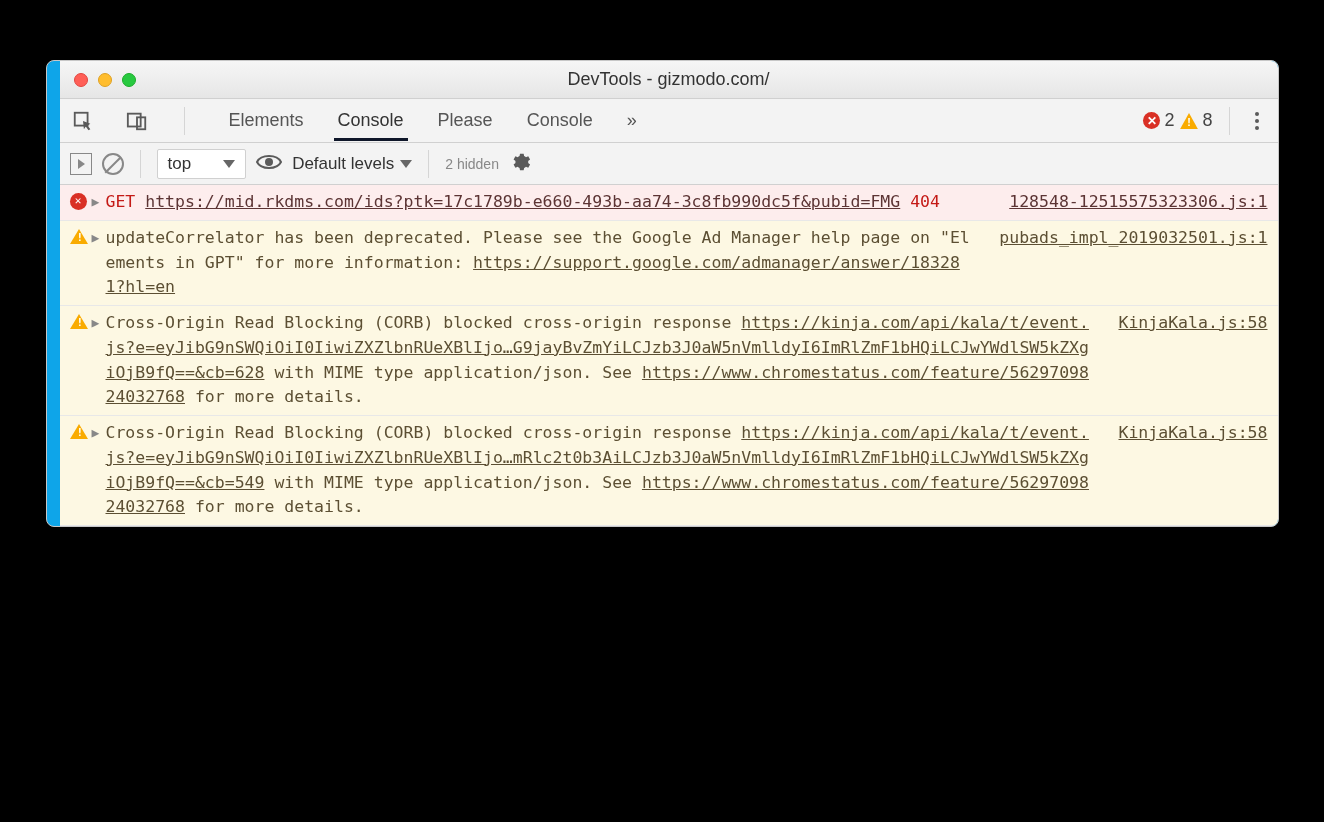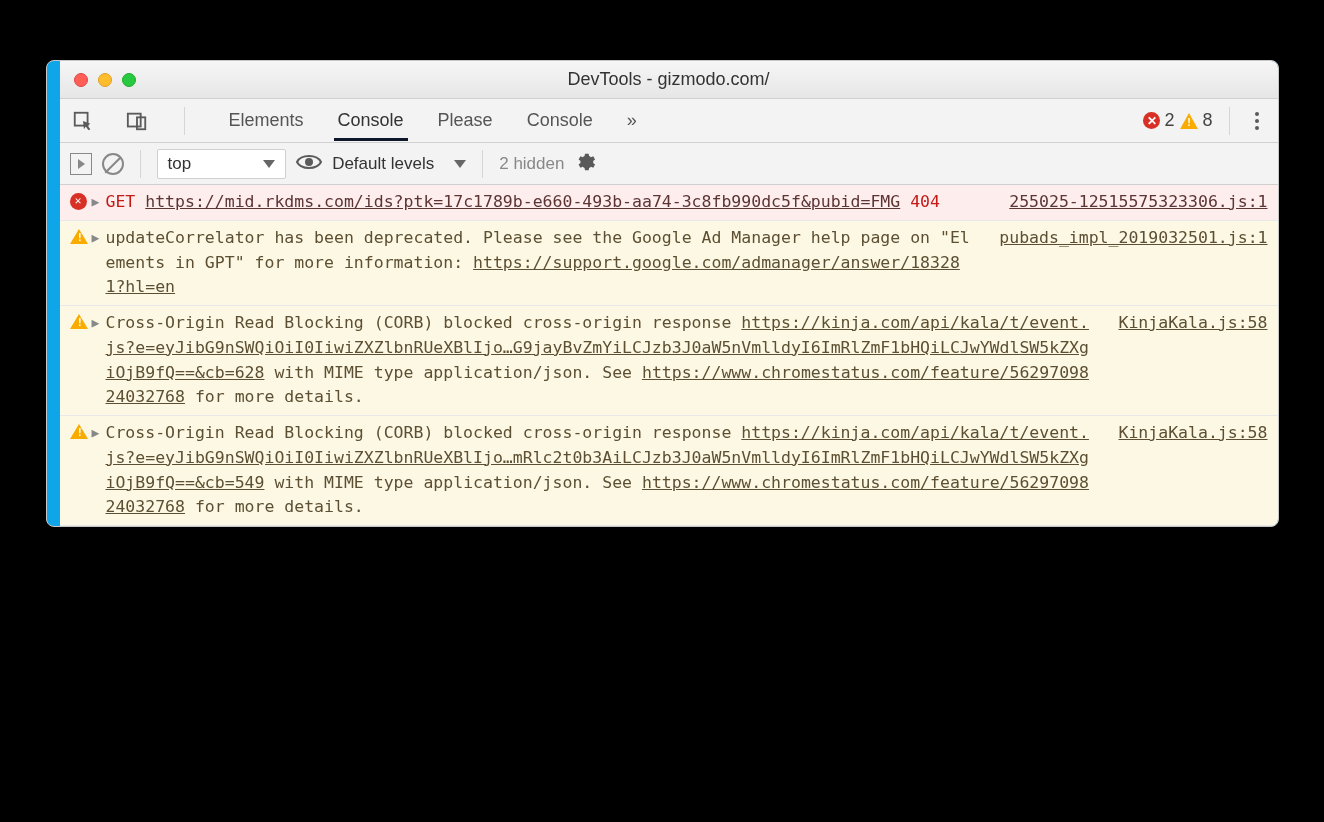--- a/index.html
+++ b/index.html
@@ -75,35 +75,35 @@
       border-bottom: 1px solid #d0d0d0;
       background: #f3f3f3;
       padding: 0 10px;
       gap: 10px;
     }
     .play-icon { width:22px; height:22px; border:1.5px solid #888; display:flex; align-items:center; justify-content:center; cursor:pointer; }
     .play-icon::after { content:''; border-left:7px solid #888; border-top:5px solid transparent; border-bottom:5px solid transparent; margin-left:2px; }
     .clear-icon { width:22px; height:22px; border:2px solid #888; border-radius:50%; position:relative; cursor:pointer; }
     .clear-icon::after { content:''; position:absolute; width:22px; height:2px; background:#888; transform:rotate(-45deg); top:9px; left:-2px; }
     .context-select {
-      display:flex; align-items:center; gap:72px;
+      display:flex; align-items:center; gap:32px;
       border:1px solid #d0d0d0; background:#fff; padding:4px 10px;
       font-size:17px; color:#333; cursor:pointer; border-radius:2px;
     }
     .chev-down { width:0; height:0; border-left:6px solid transparent; border-right:6px solid transparent; border-top:8px solid #666; }
     .eye-icon { color:#5a5a5a; cursor:pointer; }
     .filter-input {
       border:1px solid #d0d0d0; background:#fff; font-size:17px;
       padding:4px 10px; color:#333; width:170px;
     }
     .levels {
-      display:flex; align-items:center; gap:20px;
+      display:flex; align-items:center; gap:6px;
       font-size:17px; color:#333; cursor:pointer;
     }
-    .hidden-count { font-size:17px; color:#888; }
+    .hidden-count { font-size:14px; color:#888; }
     .gear-icon { cursor:pointer; }
 
     .console-body {
       font-family: "Menlo", "Consolas", monospace;
       font-size: 16.5px;
       line-height: 1.5;
     }
     .row { display:flex; padding:5px 10px 5px 10px; border-bottom:1px solid #e8e8e8; }
     .row.error { background:#fdeded; }
     .row.warning { background:#fdf8e3; }
@@ -213,21 +213,21 @@
     <div class="row error">
       <div class="row-icon">
           <div class="err-circ">✕</div>
         </div>
       <div class="row-caret">▶</div>
       <div class="row-content">
         <span class="method-get">GET</span>
         <span class="ulink">https://mid.rkdms.com/ids?ptk=17c1789b-e660-493b-aa74-3c8fb990dc5f&amp;pubid=FMG</span>
         <span class="status-404">404</span>
       </div>
-      <div class="row-source">255025-12515575323306.js:1</div>
+      <div class="row-source">128548-12515575323306.js:1</div>
     </div>
 
     <div class="row warning">
       <div class="row-icon">
           <div class="warn-tri"></div>
         </div>
       <div class="row-caret">▶</div>
       <div class="row-content">
         <span>updateCorrelator has been deprecated. Please see the Google Ad Manager help page on "Elements in GPT" for more information: </span><span class="ulink">https://support.google.com/admanager/answer/183281?hl=en</span>
       </div>

